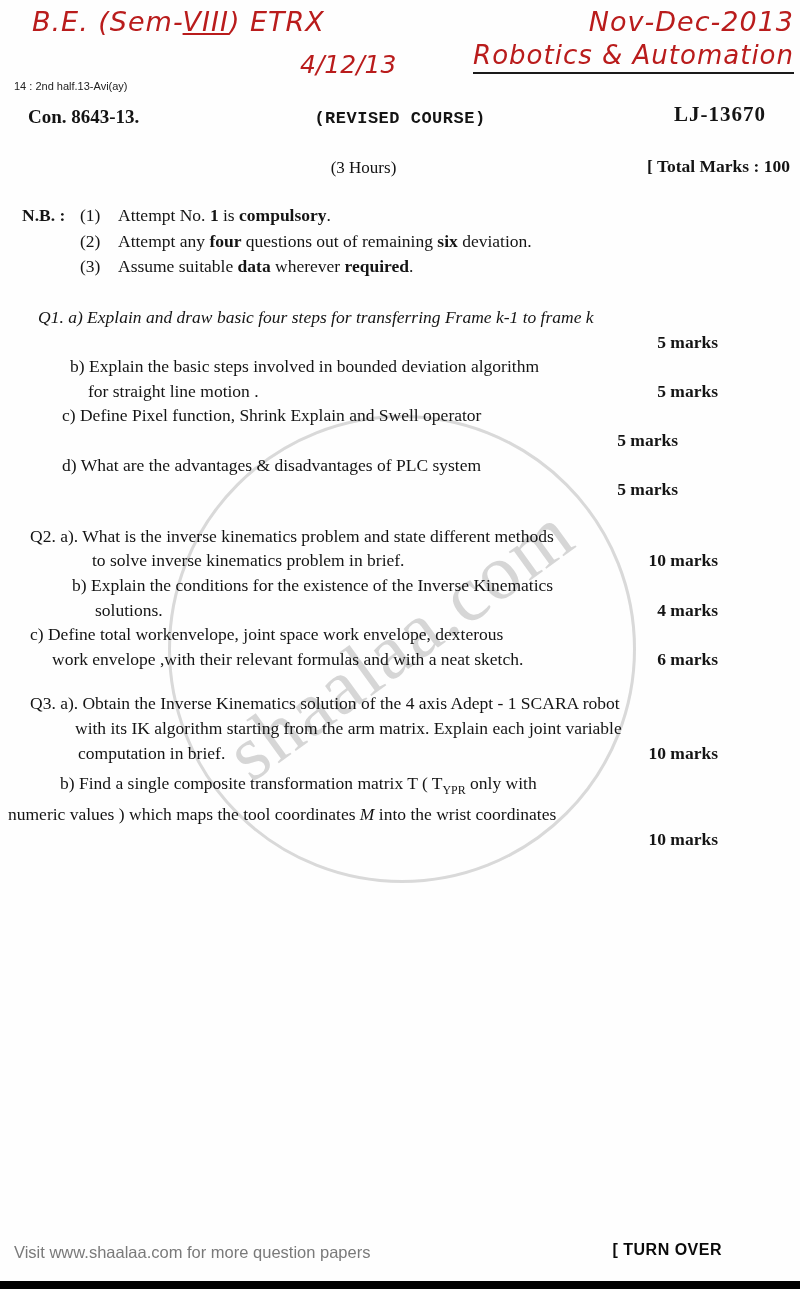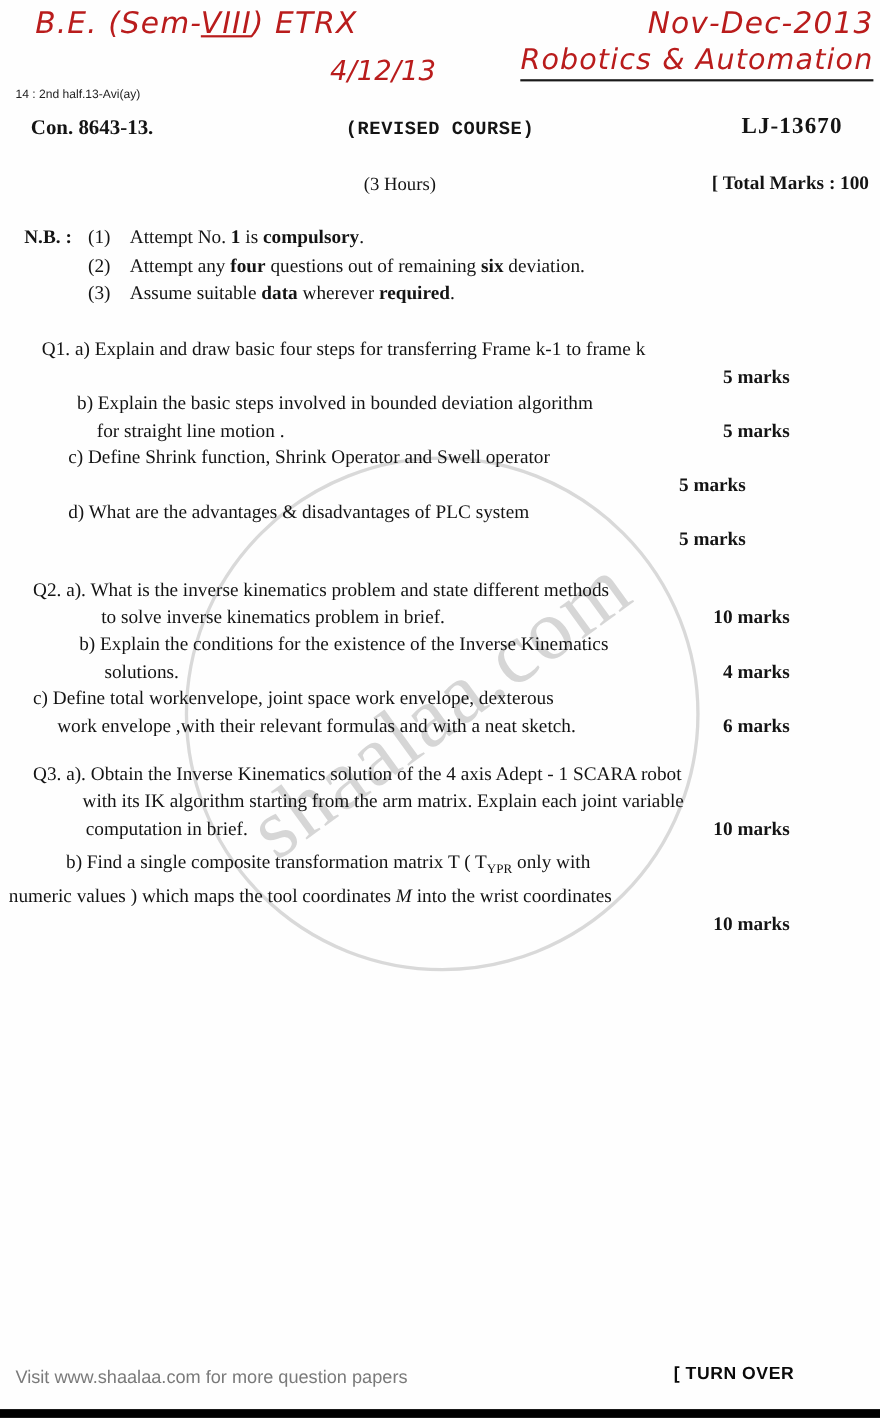--- a/index.html
+++ b/index.html
@@ -45,21 +45,21 @@
   .nb-text{flex:1;}
 
   .questions{position:absolute;top:305px;left:30px;right:30px;font-size:17.5px;line-height:24.6px;}
   .qblock{margin:0;}
   .qb2{margin-top:22px;}
   .qb3{margin-top:20px;}
   .qline{display:flex;align-items:baseline;}
   .marks{margin-left:auto;font-weight:bold;white-space:nowrap;}
   .mr1{padding-right:52px;}
   .mr2{padding-right:92px;}
-  .pl8{padding-left:8px;}  .pl22{padding-left:22px;} .pl30{padding-left:30px;}
+  .pl8{padding-left:8px;font-style:italic;}  .pl22{padding-left:22px;} .pl30{padding-left:30px;}
   .pl32{padding-left:32px;}.pl40{padding-left:40px;} .pl42{padding-left:42px;}
   .pl45{padding-left:45px;}.pl48{padding-left:48px;} .pl58{padding-left:58px;}
   .pl62{padding-left:62px;}.pl65{padding-left:65px;}
   .neg{margin-left:-22px;}
   .mt6{margin-top:6px;}
 
   .footer-visit{
     position:absolute;top:1243px;left:14px;
     font-family:"Liberation Sans", sans-serif;font-size:16.5px;color:#7a7a7a;
   }
@@ -123,21 +123,21 @@
           <span class="marks mr1">5 marks</span>
         </div>
         <div class="qline">
           <span class="qtext pl40">b) Explain the basic steps involved in bounded deviation algorithm</span>
         </div>
         <div class="qline">
           <span class="qtext pl58">for straight line motion .</span>
           <span class="marks mr1">5 marks</span>
         </div>
         <div class="qline">
-          <span class="qtext pl32">c) Define Shrink function, Shrink Operator and Swell operator</span>
+          <span class="qtext pl32">c) Define Pixel function, Shrink Explain and Swell operator</span>
         </div>
         <div class="qline">
           <span class="marks mr2">5 marks</span>
         </div>
         <div class="qline">
           <span class="qtext pl32">d) What are the advantages &amp; disadvantages of PLC system</span>
         </div>
         <div class="qline">
           <span class="marks mr2">5 marks</span>
         </div>

